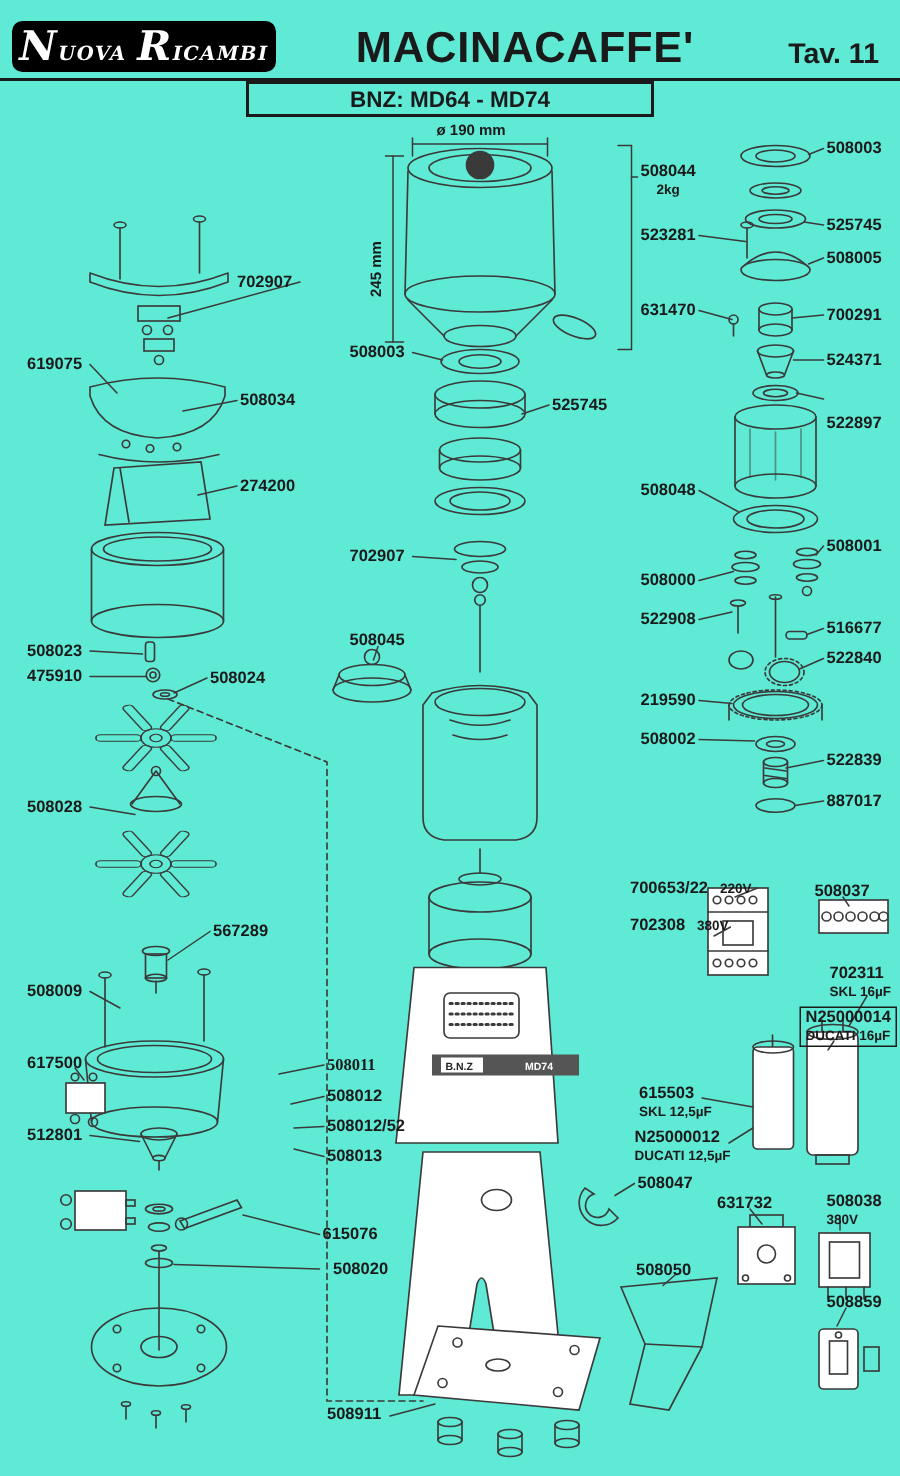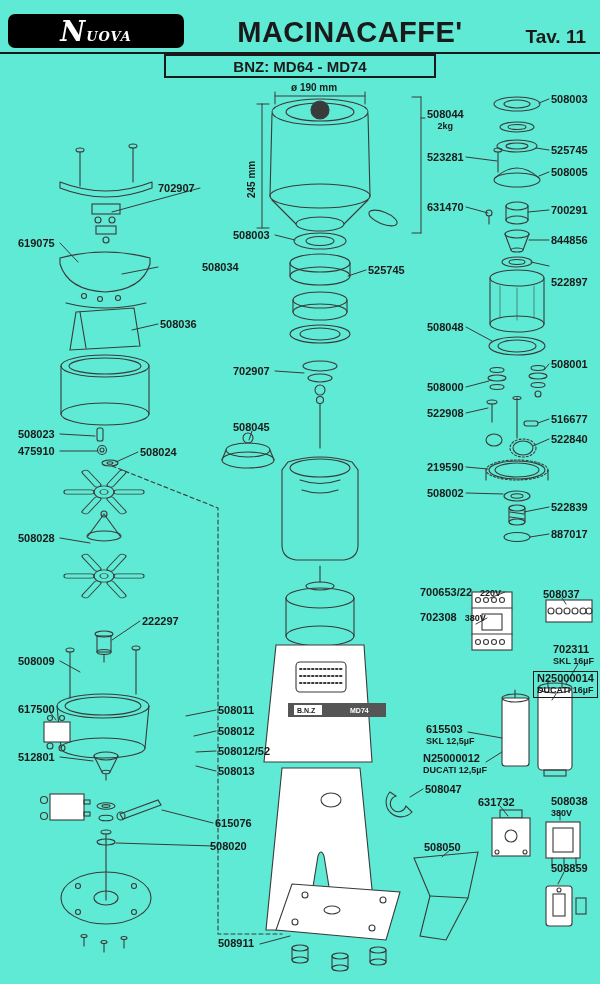--- a/index.html
+++ b/index.html
@@ -33,20 +33,21 @@
   .dlabel.vert { transform:rotate(-90deg); transform-origin:left top; }
 </style>
 </head>
 <body>
 
 <div class="page">
 
   <header>
     <div class="logo">
       <span class="logo-word">Nuova</span>
+      <span class="logo-word">Ricambi</span>
     </div>
     <h1 class="title">MACINACAFFE'</h1>
     <div class="tav">Tav. 11</div>
     <div class="header-rule"></div>
     <div class="model-box">
       <span>BNZ: MD64 - MD74</span>
     </div>
   </header>
 
   <div class="diagram">
@@ -469,49 +470,49 @@
         </g>
       </g>
 
       <text x="297" y="633" font-family="Liberation Sans, sans-serif" font-size="7" font-weight="bold" fill="#222">B.N.Z</text>
       <text x="350" y="633" font-family="Liberation Sans, sans-serif" font-size="7" font-weight="bold" fill="#fff">MD74</text>
     </svg>
 
     <div id="labels">
         <div class="plabel" style="left: 158px; top: 102px;"><span class="pnum">702907</span></div>
         <div class="plabel" style="left: 18px; top: 157px;"><span class="pnum">619075</span></div>
-        <div class="plabel" style="left: 160px; top: 181px; margin-left: 42px;"><span class="pnum">508034</span></div>
-        <div class="plabel" style="left: 160px; top: 238px;"><span class="pnum">508036</span></div>
+        <div class="plabel" style="left: 160px; top: 181px;"><span class="pnum">508034</span></div>
+        <div class="plabel" style="left: 160px; top: 238px;"><span class="pnum">274200</span></div>
         <div class="plabel" style="left: 18px; top: 348px;"><span class="pnum">508023</span></div>
         <div class="plabel" style="left: 18px; top: 365px;"><span class="pnum">475910</span></div>
         <div class="plabel" style="left: 140px; top: 366px;"><span class="pnum">508024</span></div>
         <div class="plabel" style="left: 18px; top: 452px;"><span class="pnum">508028</span></div>
-        <div class="plabel" style="left: 142px; top: 535px;"><span class="pnum">222297</span></div>
+        <div class="plabel" style="left: 142px; top: 535px;"><span class="pnum">567289</span></div>
         <div class="plabel" style="left: 18px; top: 575px;"><span class="pnum">508009</span></div>
         <div class="plabel" style="left: 18px; top: 623px;"><span class="pnum">617500</span></div>
         <div class="plabel" style="left: 18px; top: 671px;"><span class="pnum">512801</span></div>
-        <div class="plabel" style="left: 218px; top: 624px;"><span class="pnum">508011</span></div>
+        <div class="plabel" style="left: 218px; top: 624px; font-family: Liberation Serif, serif;"><span class="pnum">508011</span></div>
         <div class="plabel" style="left: 218px; top: 645px;"><span class="pnum">508012</span></div>
         <div class="plabel" style="left: 218px; top: 665px;"><span class="pnum">508012/52</span></div>
         <div class="plabel" style="left: 218px; top: 685px;"><span class="pnum">508013</span></div>
         <div class="plabel" style="left: 215px; top: 737px;"><span class="pnum">615076</span></div>
-        <div class="plabel" style="left: 210px; top: 760px;"><span class="pnum">508020</span></div>
+        <div class="plabel" style="left: 222px; top: 760px;"><span class="pnum">508020</span></div>
         <div class="plabel" style="left: 218px; top: 857px;"><span class="pnum">508911</span></div>
         <div class="plabel" style="left: 233px; top: 149px;"><span class="pnum">508003</span></div>
         <div class="plabel" style="left: 368px; top: 184px;"><span class="pnum">525745</span></div>
         <div class="plabel" style="left: 233px; top: 285px;"><span class="pnum">702907</span></div>
         <div class="plabel" style="left: 233px; top: 341px;"><span class="pnum">508045</span></div>
         <div class="plabel" style="left: 427px; top: 28px; text-align: center;"><span class="pnum">508044</span><span class="psub">2kg</span></div>
         <div class="plabel" style="left: 427px; top: 71px;"><span class="pnum">523281</span></div>
         <div class="plabel" style="left: 427px; top: 121px;"><span class="pnum">631470</span></div>
         <div class="plabel" style="left: 551px; top: 13px;"><span class="pnum">508003</span></div>
         <div class="plabel" style="left: 551px; top: 64px;"><span class="pnum">525745</span></div>
         <div class="plabel" style="left: 551px; top: 86px;"><span class="pnum">508005</span></div>
         <div class="plabel" style="left: 551px; top: 124px;"><span class="pnum">700291</span></div>
-        <div class="plabel" style="left: 551px; top: 154px;"><span class="pnum">844856</span></div>
+        <div class="plabel" style="left: 551px; top: 154px;"><span class="pnum">524371</span></div>
         <div class="plabel" style="left: 551px; top: 180px; margin-top: 16px;"><span class="pnum">522897</span></div>
         <div class="plabel" style="left: 427px; top: 241px;"><span class="pnum">508048</span></div>
         <div class="plabel" style="left: 551px; top: 278px;"><span class="pnum">508001</span></div>
         <div class="plabel" style="left: 427px; top: 301px;"><span class="pnum">508000</span></div>
         <div class="plabel" style="left: 427px; top: 327px;"><span class="pnum">522908</span></div>
         <div class="plabel" style="left: 551px; top: 333px;"><span class="pnum">516677</span></div>
         <div class="plabel" style="left: 551px; top: 353px;"><span class="pnum">522840</span></div>
         <div class="plabel" style="left: 427px; top: 381px;"><span class="pnum">219590</span></div>
         <div class="plabel" style="left: 427px; top: 407px;"><span class="pnum">508002</span></div>
         <div class="plabel" style="left: 551px; top: 421px;"><span class="pnum">522839</span></div>

